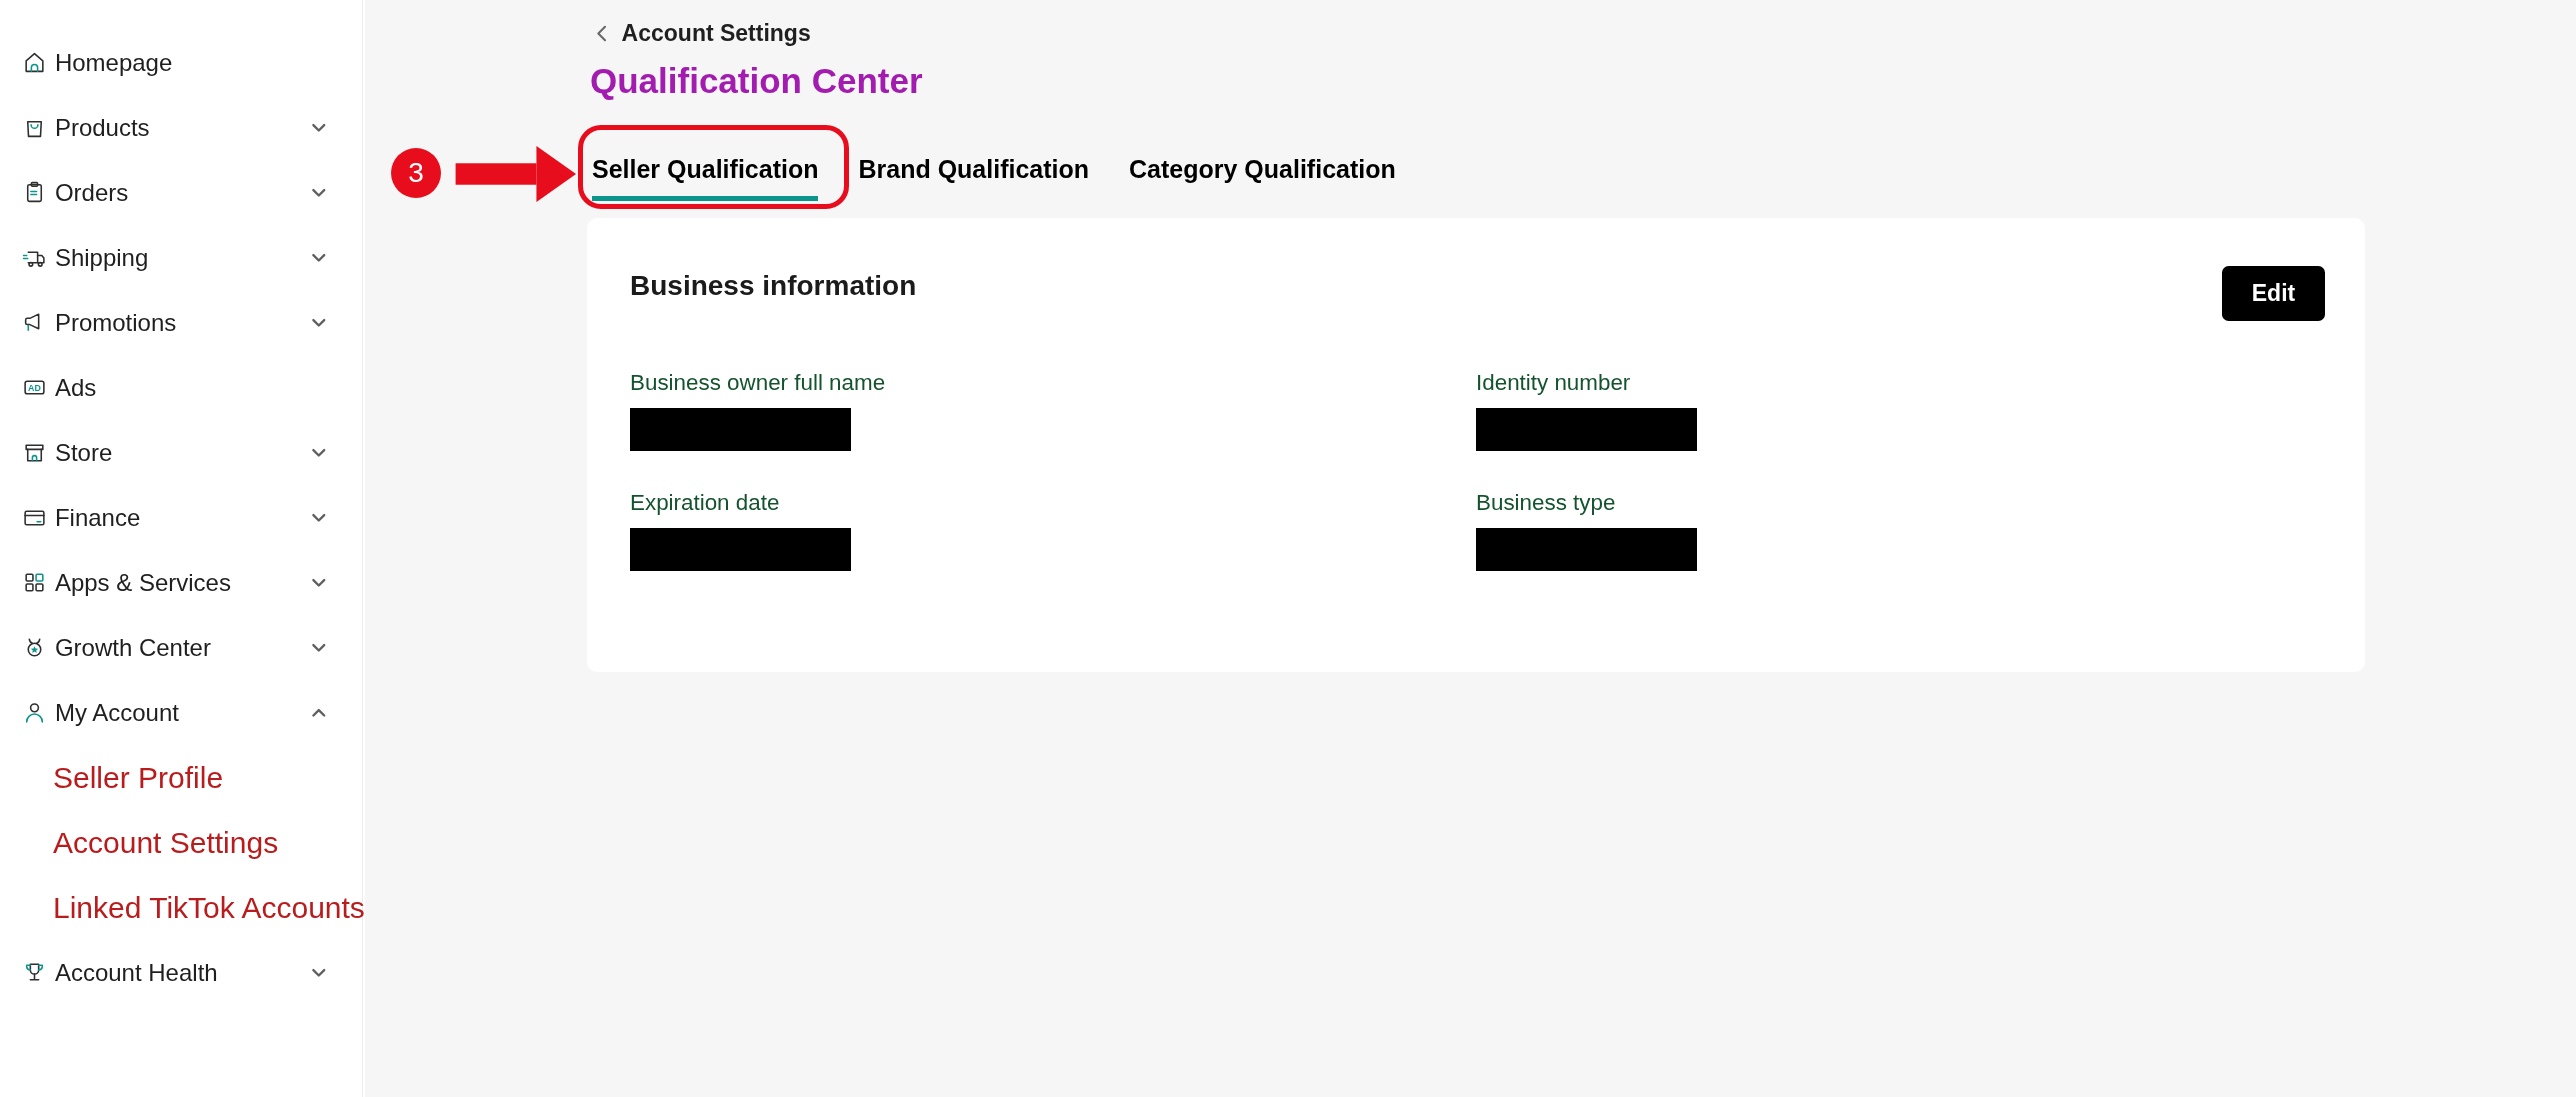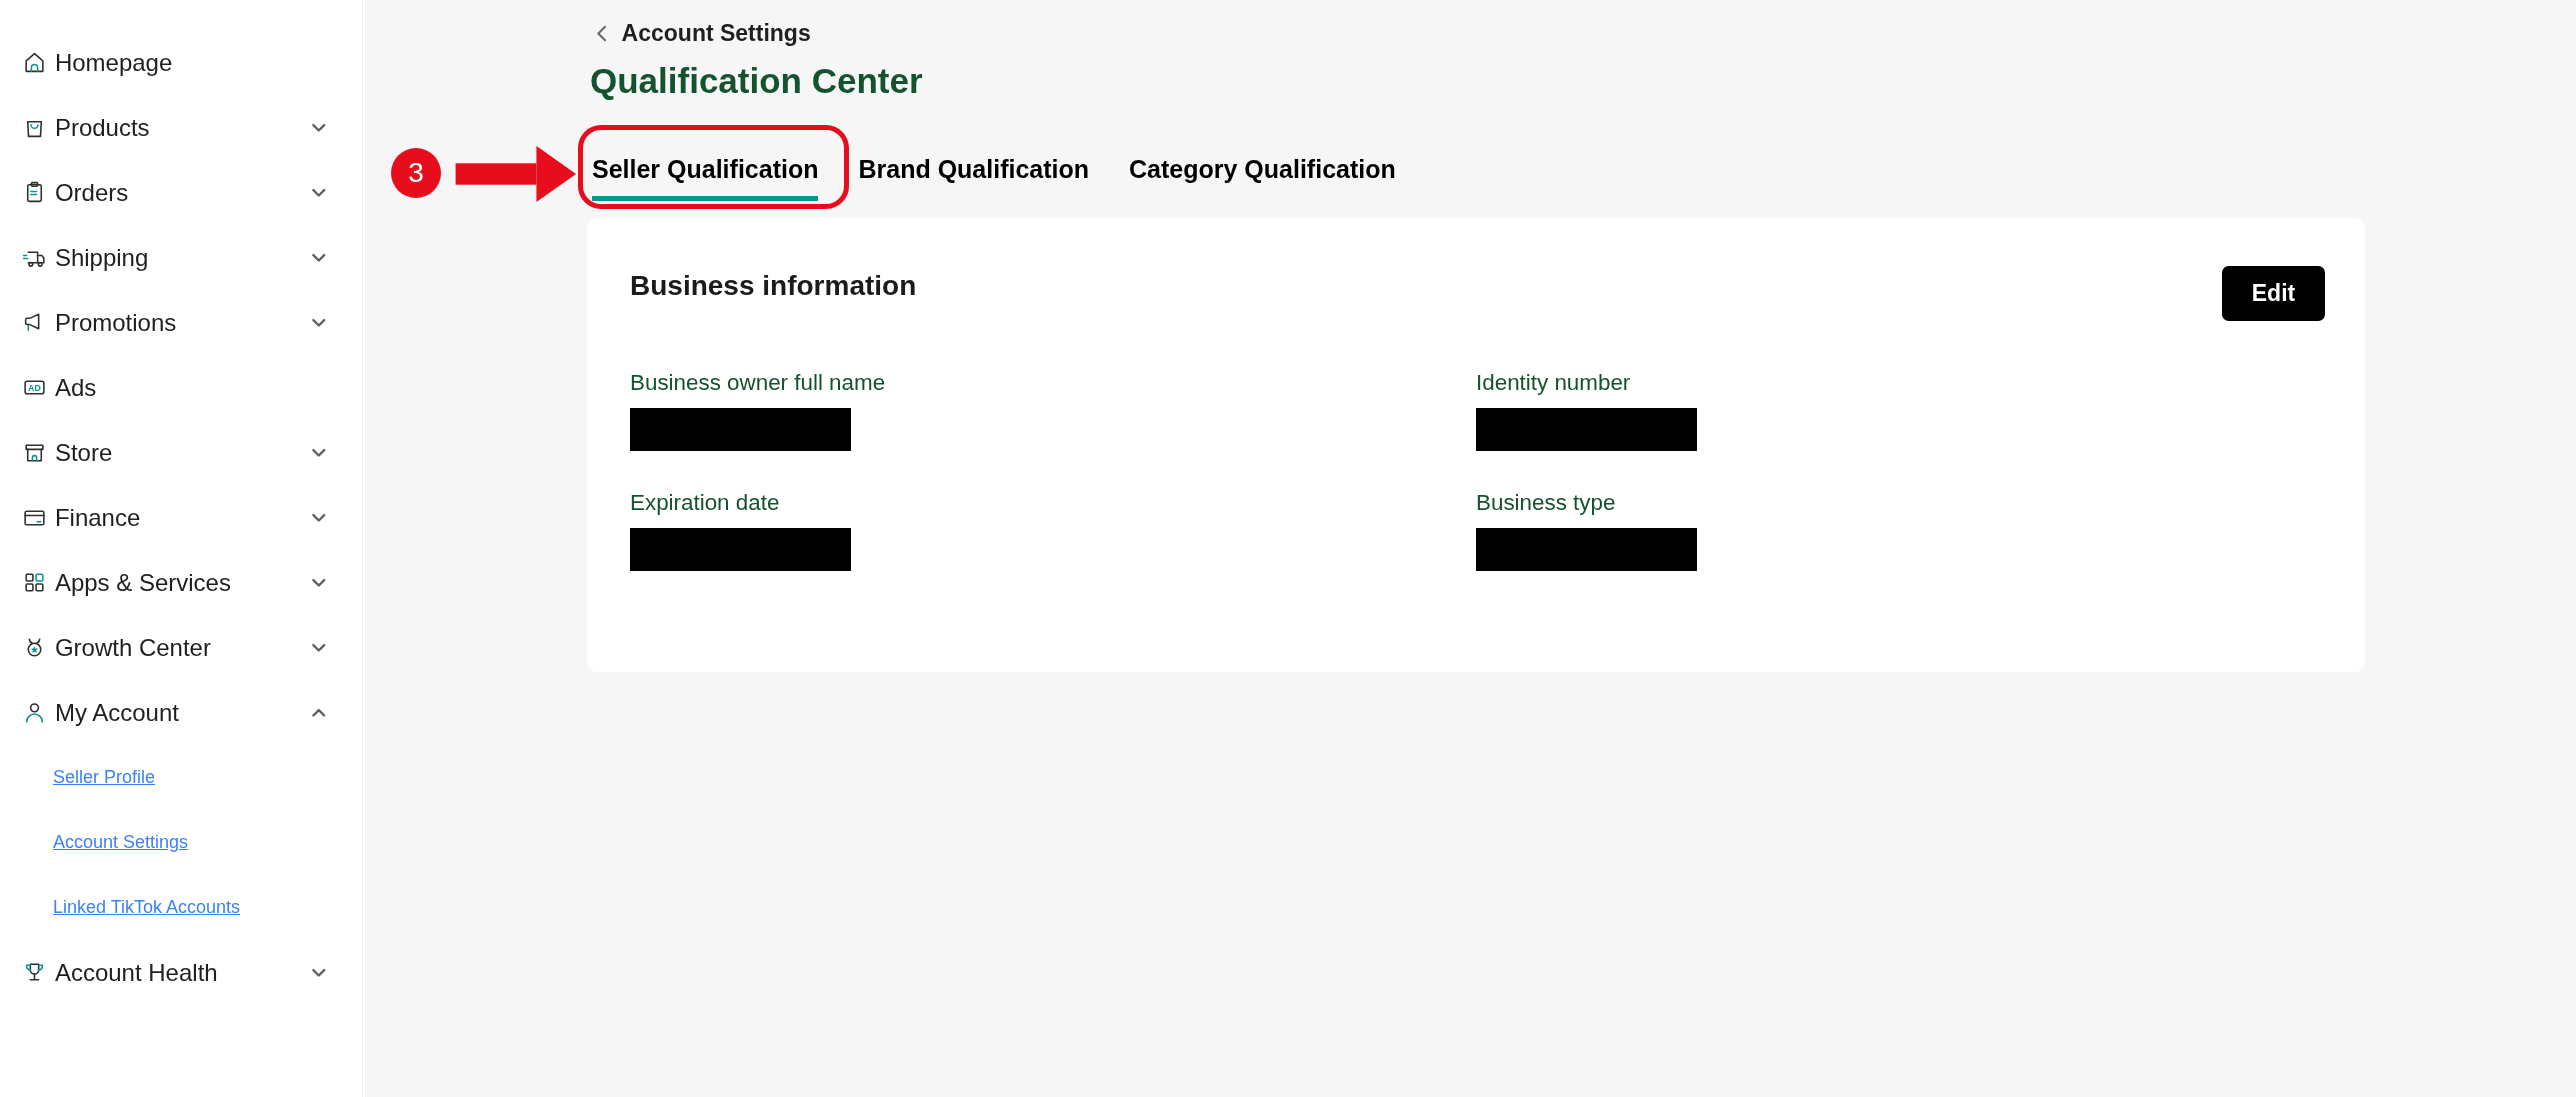--- a/index.html
+++ b/index.html
@@ -11,33 +11,33 @@
   .sidebar { position:absolute; left:0; top:0; width:363px; height:1097px;
     background:#ffffff; border-right:1.7px solid #ececec; padding-top:30px; }
   .nav-item { display:flex; align-items:center; height:65px; padding:0 32px 0 21.6px;
     cursor:pointer; }
   .nav-icon { width:25px; height:25px; flex:0 0 25px; margin-right:8.3px;
     display:flex; align-items:center; justify-content:center;text-decoration:underline; }
   .nav-icon svg { width:25px; height:25px; }
   .nav-label { font-size:24px; color:#1f1f1f; white-space:nowrap; }
   .nav-chevron { margin-left:auto; width:21.6px; height:21.6px; }
   .nav-sub { padding-left:53px; }
-  .nav-sub .nav-label { color:#3b82f6; font-size:18px;text-decoration:underline; }
+  .nav-sub .nav-label { color:#b91c1c; font-size:30px; }
 
   
   .main { position:absolute; left:365px; top:0; width:2211px; height:1097px;
     background:#f6f6f6; }
 
   .breadcrumb { position:absolute; left:225px; top:20px; display:flex;
     align-items:center; gap:6.6px; cursor:pointer; }
   .crumb-chevron svg { width:25px; height:25px; display:block; }
   .crumb-label { font-size:23px; font-weight:700; color:#1f1f1f; }
 
   .page-title { position:absolute; left:225px; top:61px; font-size:35px;
-    font-weight:700; color:#14532d; }
+    font-weight:700; color:#a21caf; }
 
   .tabs { position:absolute; left:227px; top:153px; display:flex; gap:40px; }
   .tab { font-size:25px; font-weight:600; color:#000000; line-height:33px;
     padding-bottom:10px; cursor:pointer; border-bottom:5px solid transparent; }
   .tab.active { font-weight:700; border-bottom-color:#0a968c; }
 
   
   .annot-circle { position:absolute; left:26px; top:148px; width:50px; height:50px;
     border-radius:50%; background:#e70d1c; color:#ffffff; font-size:28px;
     font-weight:400; text-align:center; line-height:50px; z-index:5; }

